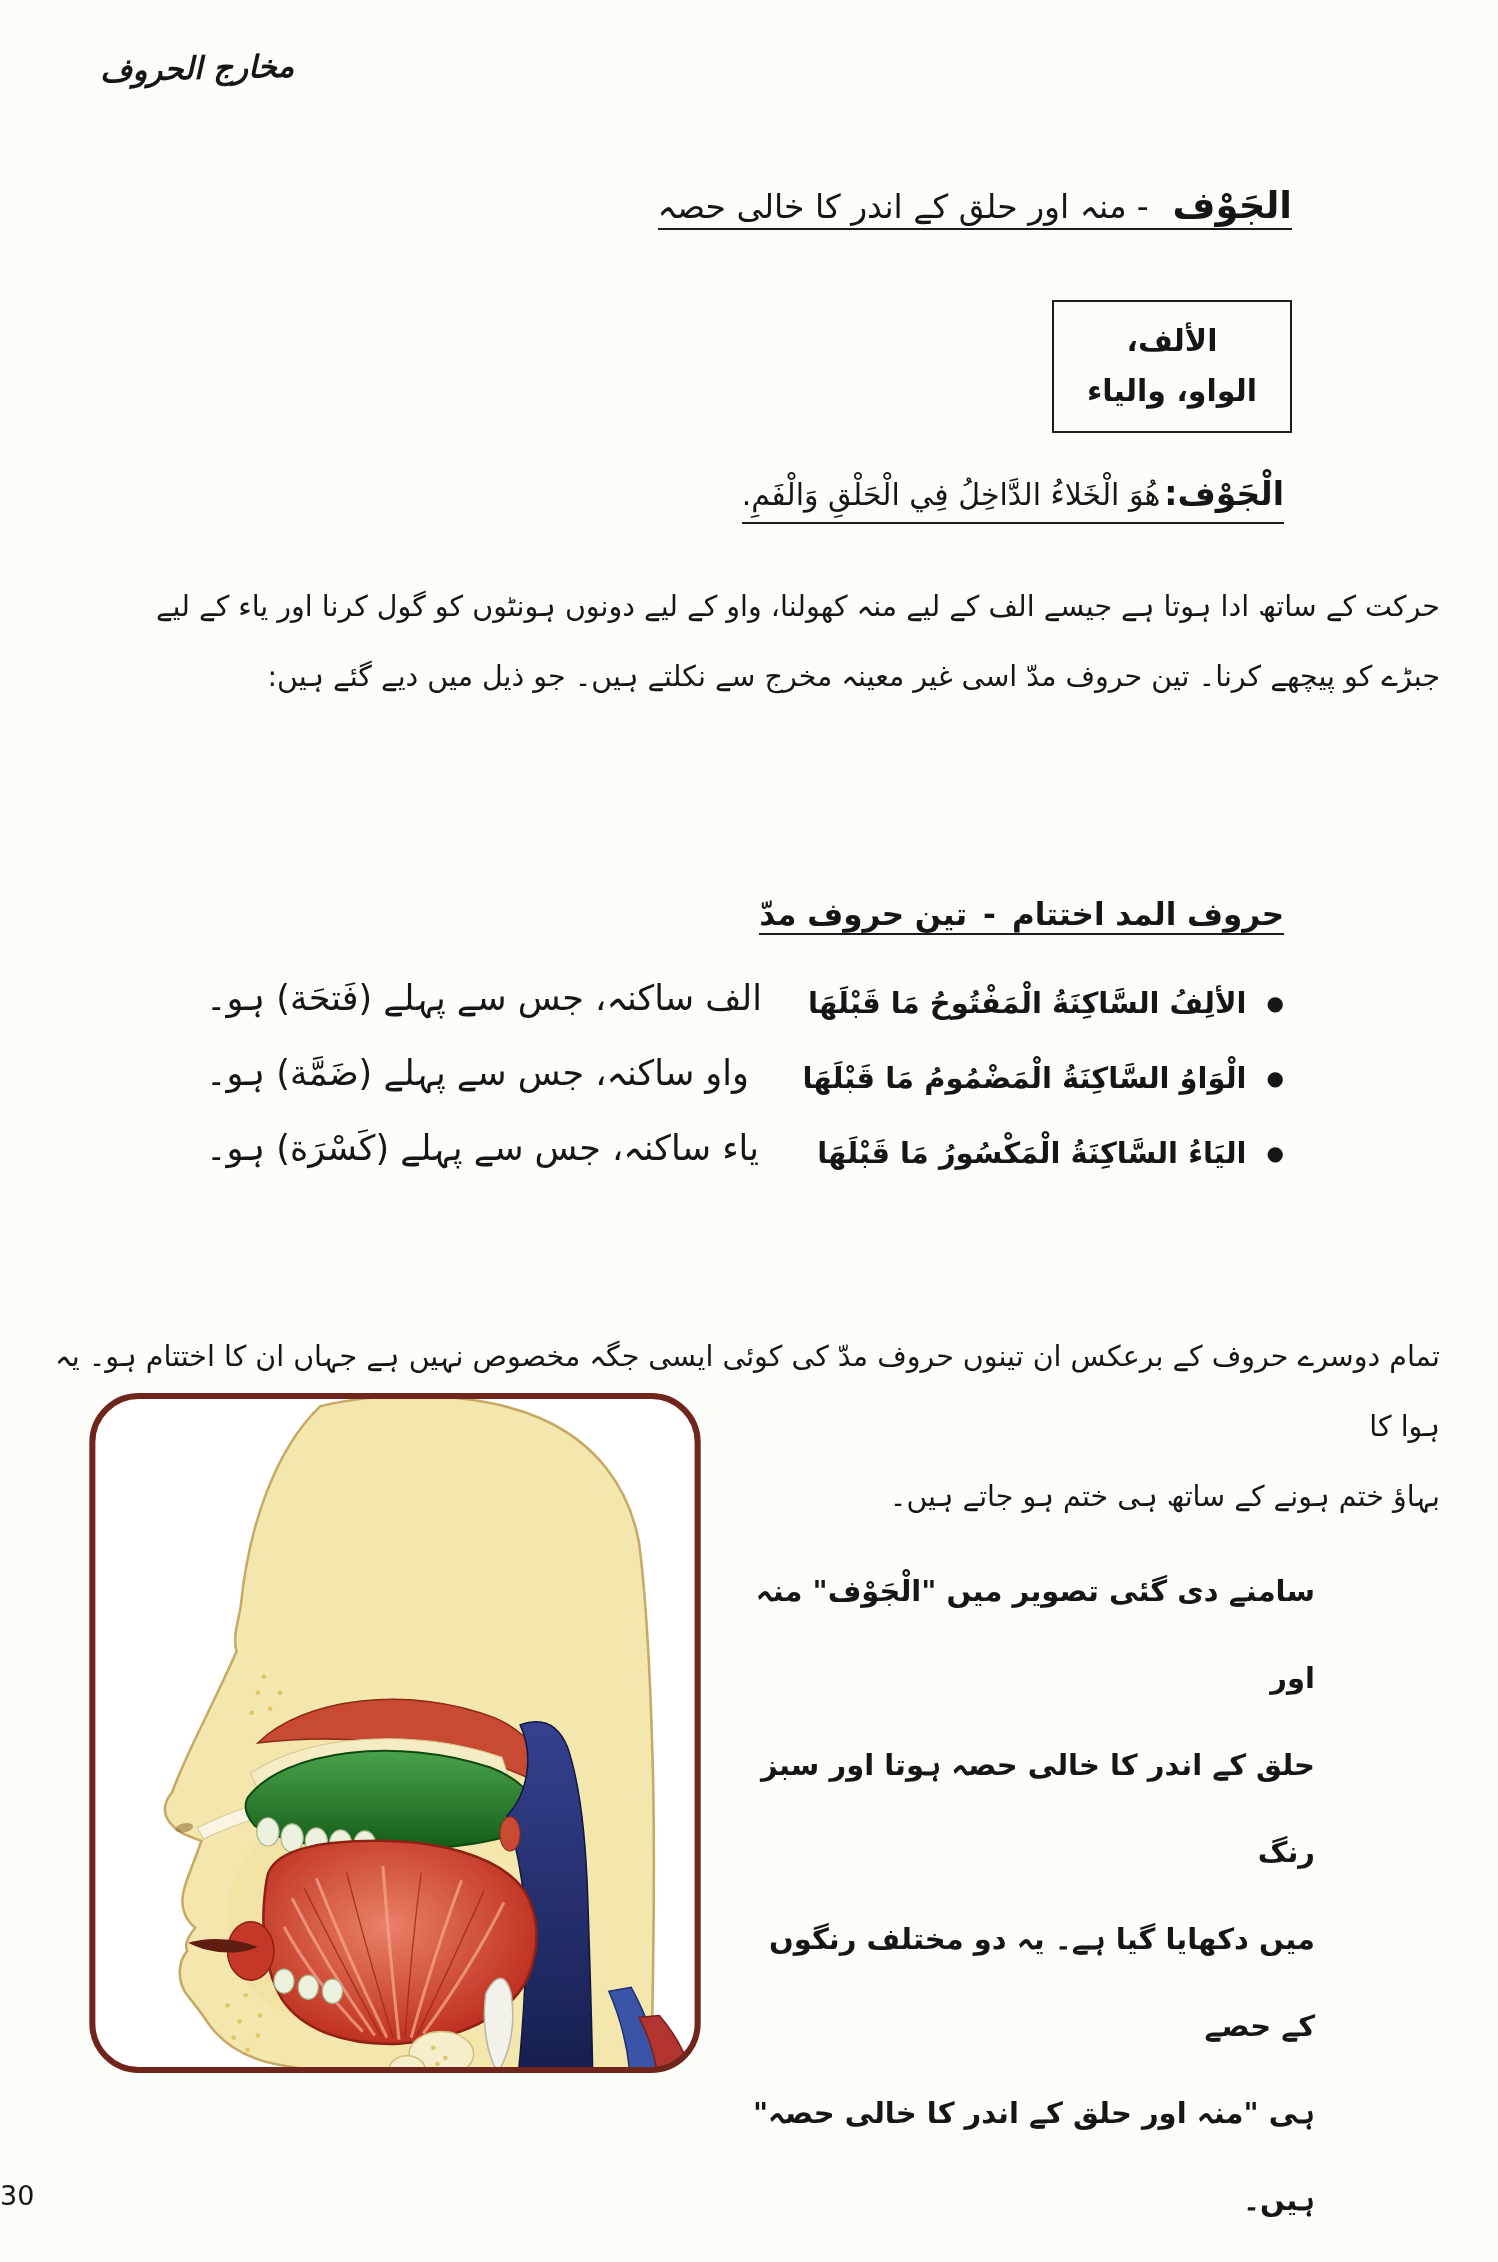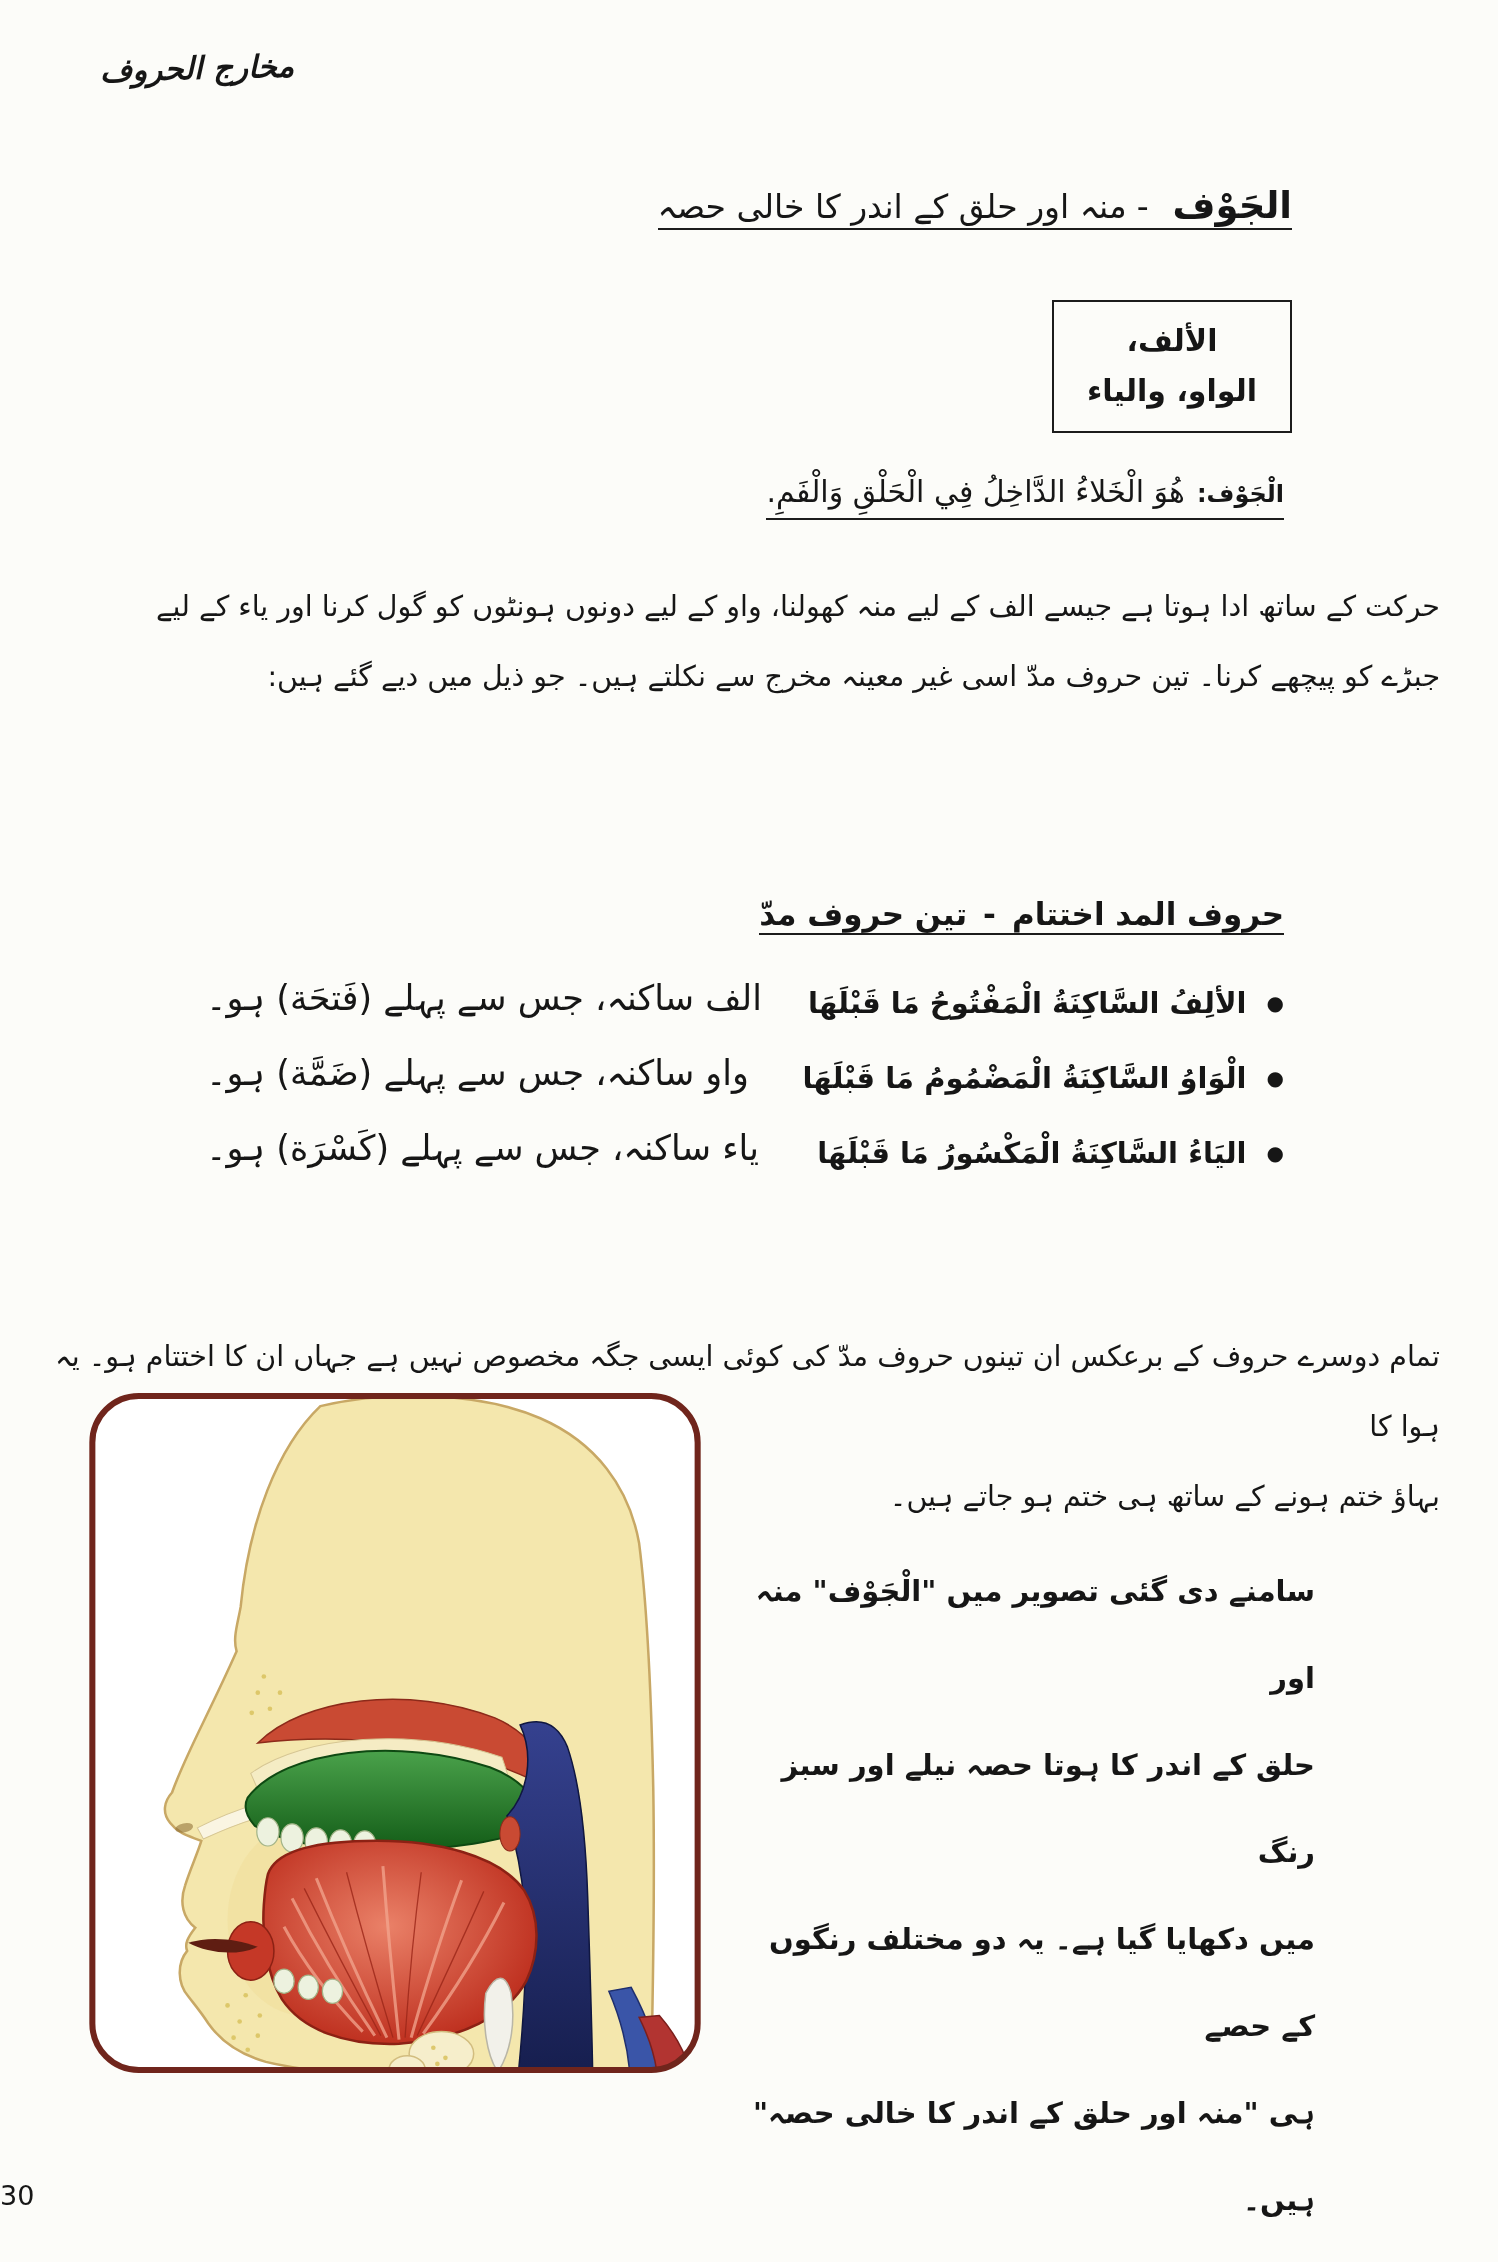--- a/index.html
+++ b/index.html
@@ -19,21 +19,21 @@
   .page-title .term { font-weight:bold; font-size:37px; margin-left:14px; }
   .page-title .sep { margin:0 10px; }
 
   .letters-box {
     position:absolute; top:300px; right:206px; width:240px;
     border:2.5px solid #1c1c1c; padding:14px 20px 16px;
     direction:rtl; text-align:center; font-size:30px; font-weight:bold; line-height:1.65;
   }
 
   .arabic-def { position:absolute; top:474px; right:214px; direction:rtl; font-size:30px; }
-  .arabic-def .term { font-weight:bold; font-size:24px; margin-left:12px; }
+  .arabic-def .term { font-weight:bold; font-size:33px; margin-left:4px; }
   .arabic-def .underlined { padding-bottom:9px; border-bottom-width:2px; }
 
   .para { position:absolute; right:58px; left:52px; direction:rtl; text-align:right;
           font-size:28.5px; line-height:70px; }
   .para1 { top:572px; }
   .para2 { top:1322px; }
 
   .section-heading { position:absolute; top:896px; right:214px; direction:rtl;
                      font-size:31px; font-weight:bold; }
   .section-heading .sep { margin:0 16px; }
@@ -227,20 +227,20 @@
             <circle cx="348" cy="668" r="2.3"></circle>
         </g>
       </g>
 
       <rect x="6" y="6" width="600" height="668" rx="46" fill="none" stroke="#70251c" stroke-width="6"></rect>
     </svg>
   </div>
 
   <div class="caption">
     <div>سامنے دی گئی تصویر میں "الْجَوْف" منہ اور</div>
-    <div>حلق کے اندر کا ہوتا حصہ نیلے اور سبز رنگ</div>
+    <div>حلق کے اندر کا خالی حصہ ہوتا اور سبز رنگ</div>
     <div>میں دکھایا گیا ہے۔ یہ دو مختلف رنگوں کے حصے</div>
     <div>ہی "منہ اور حلق کے اندر کا خالی حصہ" ہیں۔</div>
   </div>
 
   <div class="page-number">30</div>
 
 </div>
 
 </body></html>

